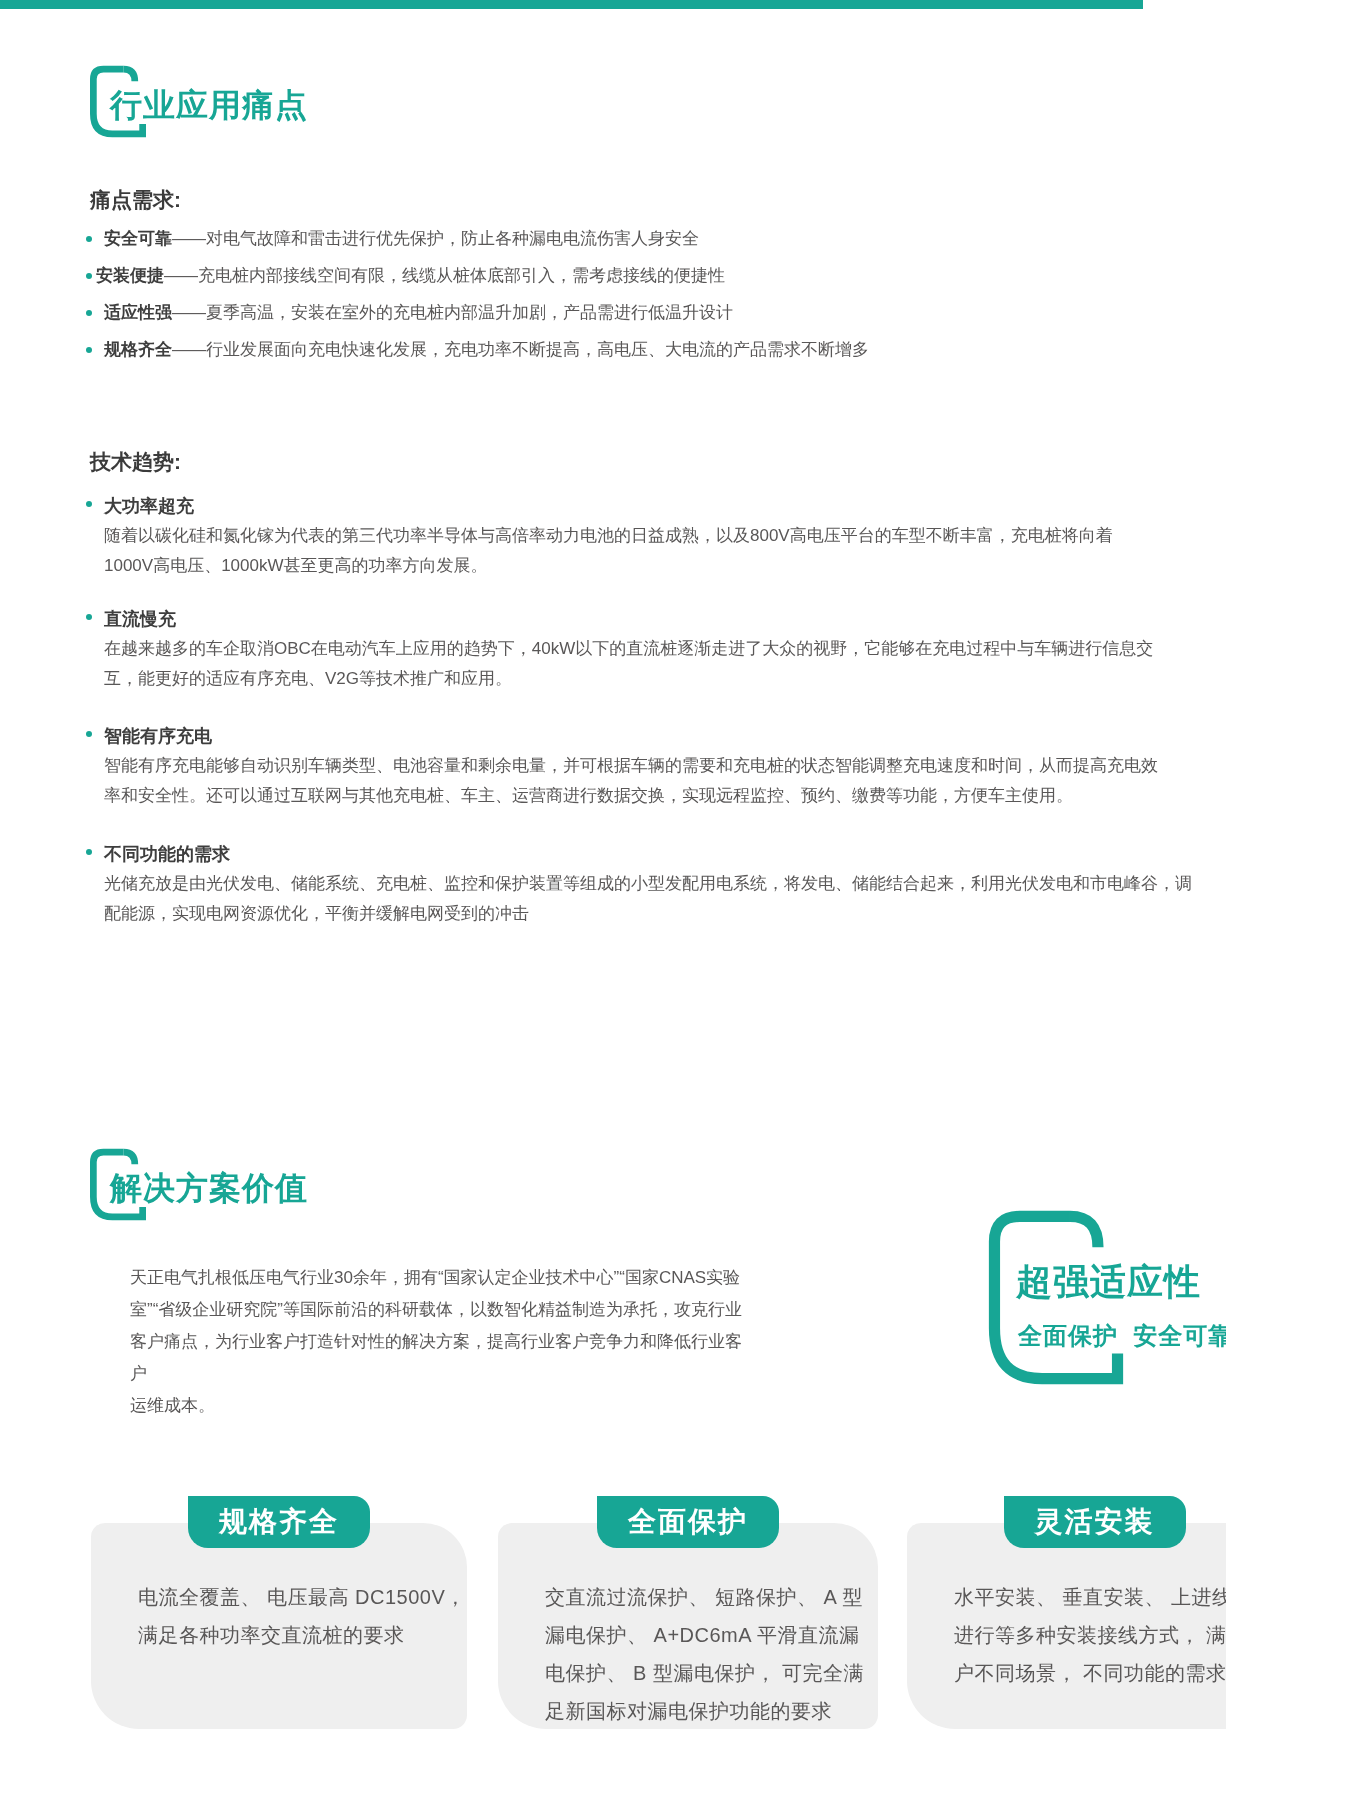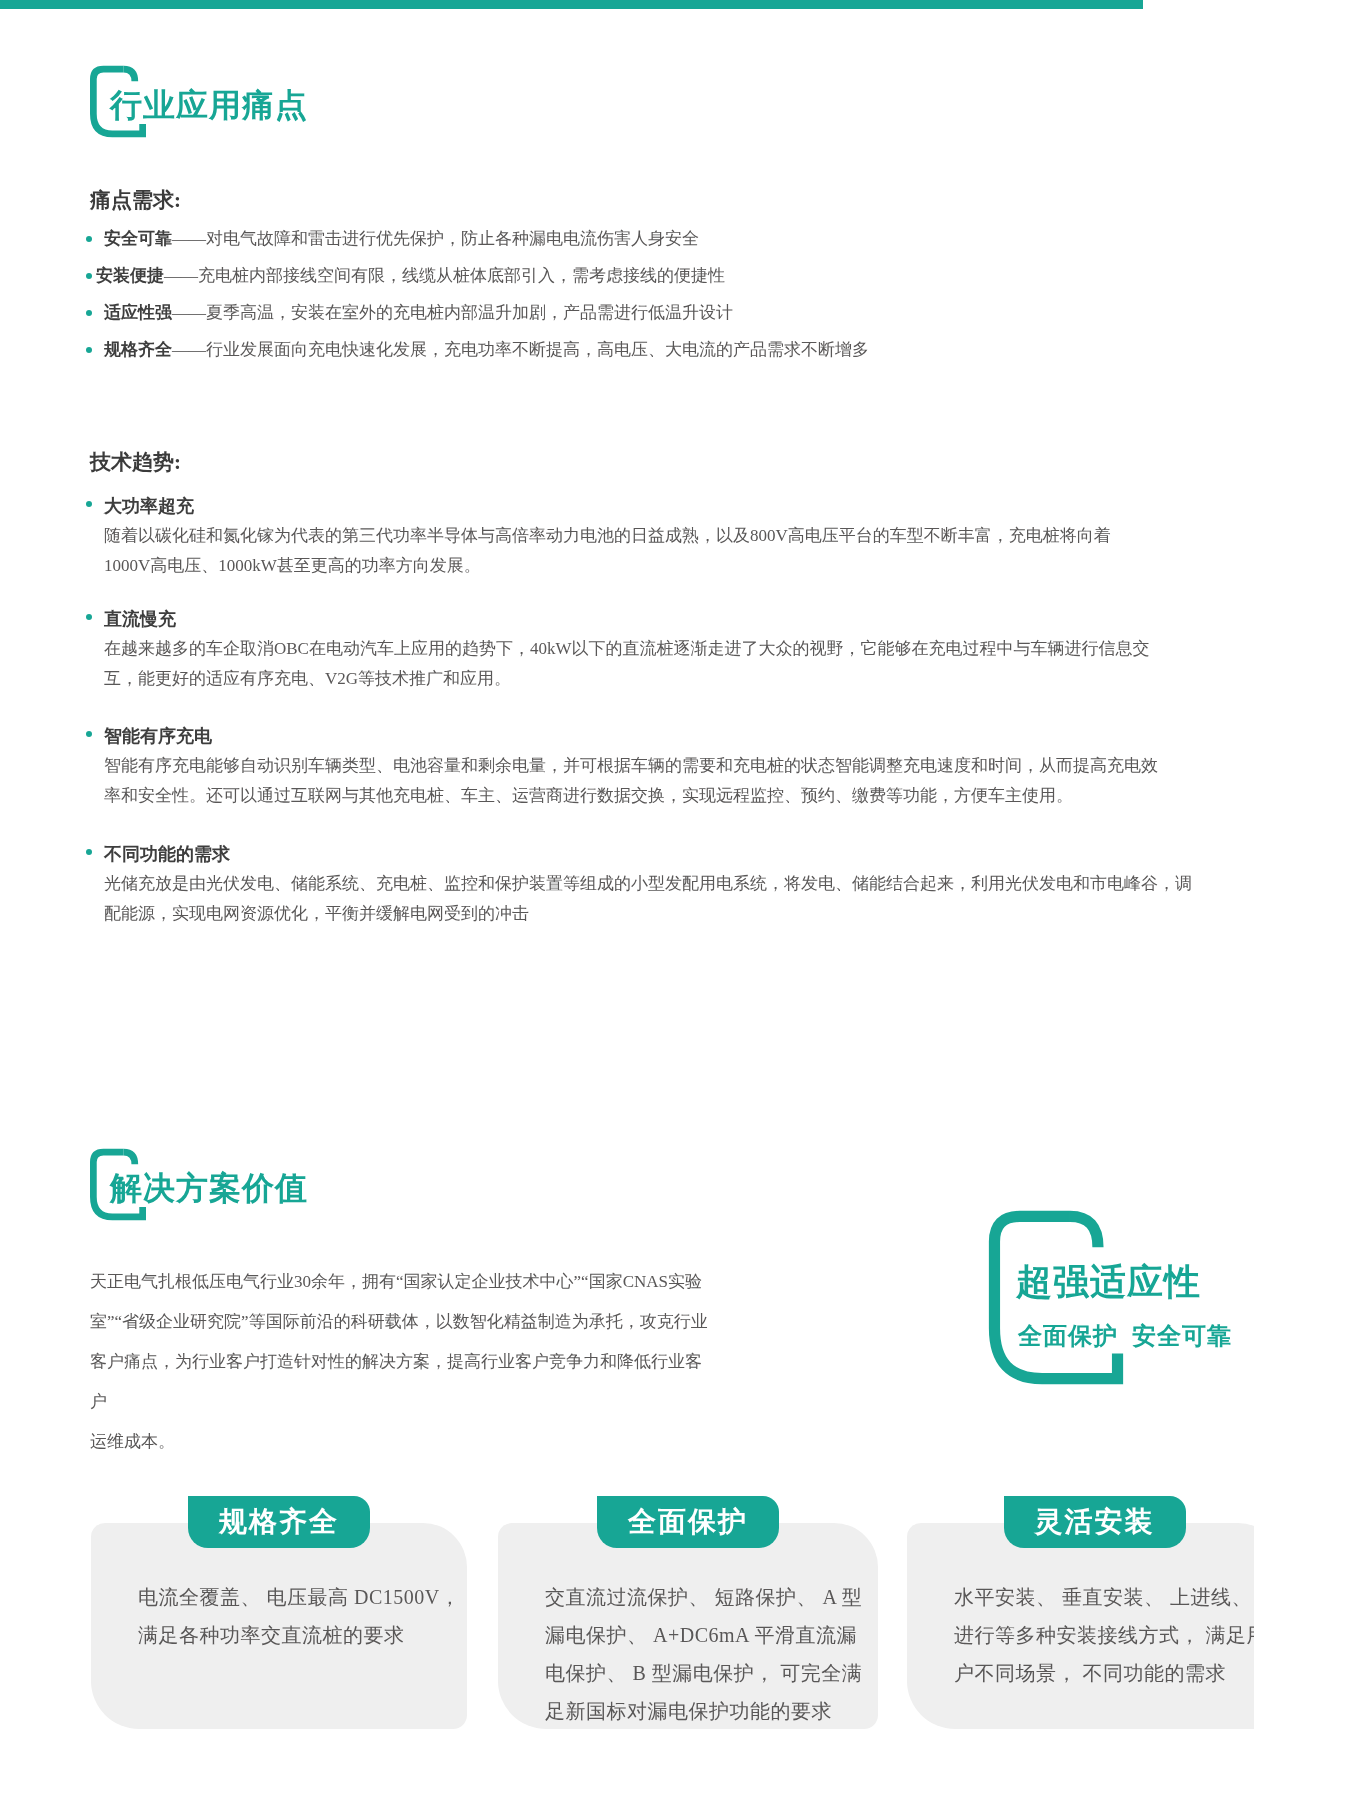--- a/index.html
+++ b/index.html
@@ -1,20 +1,19 @@
 <!DOCTYPE html>
 <html style="--accent: #17A695; --heading: #3B3B3B; --label: #3E3E3E; --body: #595757; --card_bg: #EFEFEF; --badge_text: #FFFFFF;"><head>
 <meta charset="utf-8">
 <style>
   html,body{margin:0;padding:0;background:#ffffff;}
   .page{
     position:relative;width:1226px;height:1796px;background:#fff;overflow:hidden;
-    font-family:Liberation Serif, serif;
+    font-family:Liberation Sans, sans-serif;
     color:var(--body);
-    padding-left:28px;
   }
   .abs{position:absolute;}
   .topbar{left:0;top:0;width:1143px;height:9px;background:var(--accent);}
 
   
   .sec-header{width:330px;height:80px;}
   .sec-header svg{display:block;position:absolute;left:0;top:0;}
   .sec-title{
     position:absolute;left:20px;top:19px;font-size:32px;font-weight:bold;
     color:var(--accent);letter-spacing:1px;white-space:nowrap;
@@ -28,22 +27,22 @@
   .bullet-row .lbl{font-weight:bold;color:var(--label);}
   .bullet-row .txt{color:var(--body);}
 
   .trend-label{font-size:18px;font-weight:bold;color:var(--label);white-space:nowrap;}
   .trend-para{
     font-size:17px;line-height:30px;color:var(--body);
     white-space:pre-line;width:1180px;
   }
 
   .value-para{
-    font-size:17px;line-height:40px;color:var(--body);
-    white-space:pre-line;width:620px;
+    font-size:17px;line-height:32px;color:var(--body);
+    white-space:pre-line;width:620px;margin-left:40px;
   }
 
   .big-badge-title{
     font-size:36px;font-weight:bold;color:var(--accent);
     letter-spacing:1px;white-space:nowrap;
   }
   .big-badge-sub{
     font-size:24px;font-weight:bold;color:var(--accent);
     white-space:pre;letter-spacing:1px;
   }

